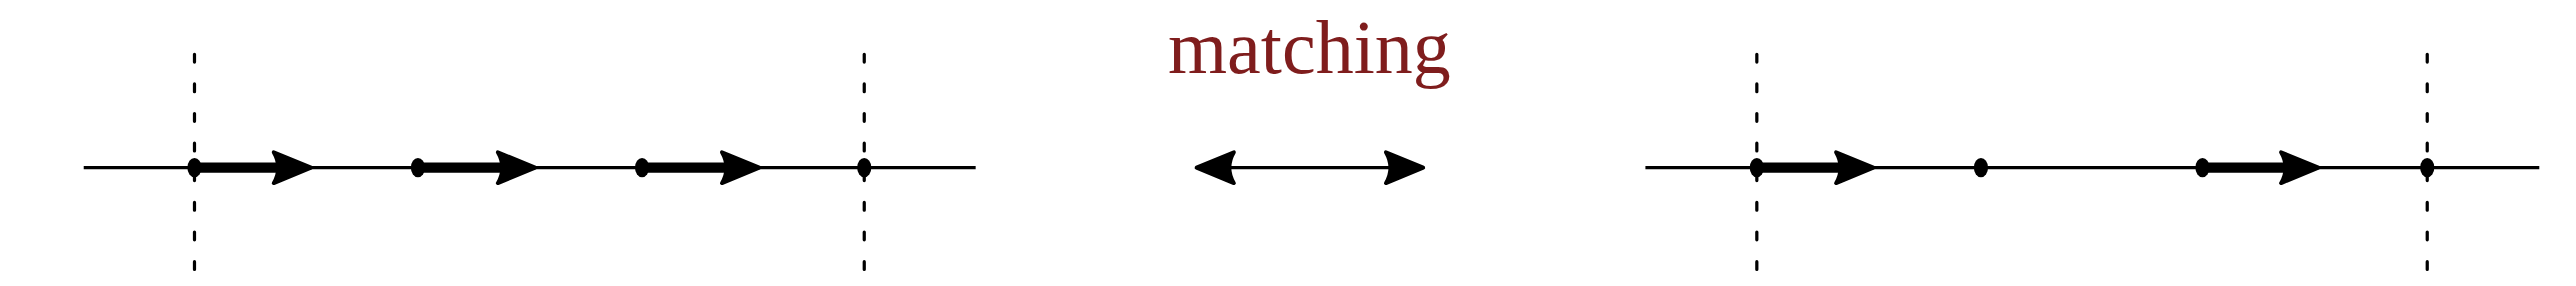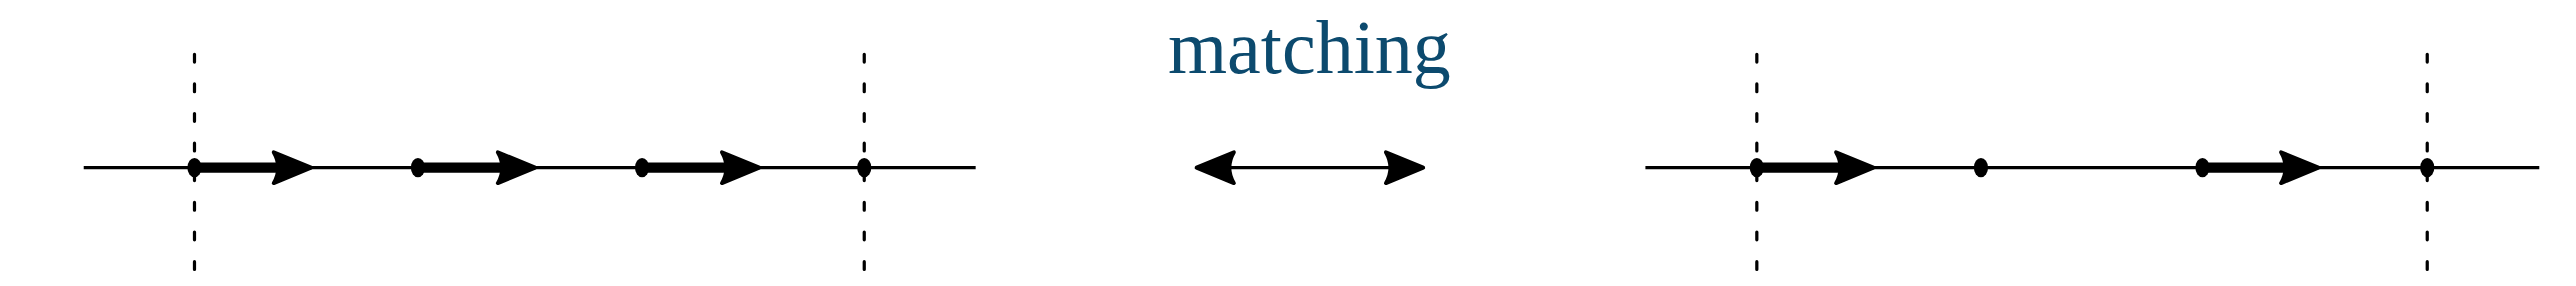--- a/index.html
+++ b/index.html
@@ -3,21 +3,21 @@
   <meta charset="utf-8">
   <style>
     html, body { margin: 0; padding: 0; background: #ffffff; }
     body { width: 2576px; height: 287px; position: relative; overflow: hidden; }
     #canvas { position: absolute; left: 0; top: 0; }
     .label {
       position: absolute;
       left: 1168px; top: 5.2px;
       font-family: "Liberation Serif", "DejaVu Serif", serif;
       font-size: 76px; line-height: 84px;
-      color: #0c4a6e; white-space: nowrap;
+      color: #7f1d1d; white-space: nowrap;
     }
   </style>
 </head>
 <body>
 
 <svg id="canvas" width="2576" height="287" viewBox="0 0 4000 445">
     <line x1="302" y1="84" x2="302" y2="420" stroke="#000000" stroke-width="5" stroke-dasharray="12 34" stroke-linecap="round"></line>
     <line x1="1342" y1="84" x2="1342" y2="420" stroke="#000000" stroke-width="5" stroke-dasharray="12 34" stroke-linecap="round"></line>
     <line x1="130" y1="260" x2="1515" y2="260" stroke="#000000" stroke-width="5"></line>
     <line x1="302" y1="260" x2="443" y2="260" stroke="#000000" stroke-width="16"></line>

